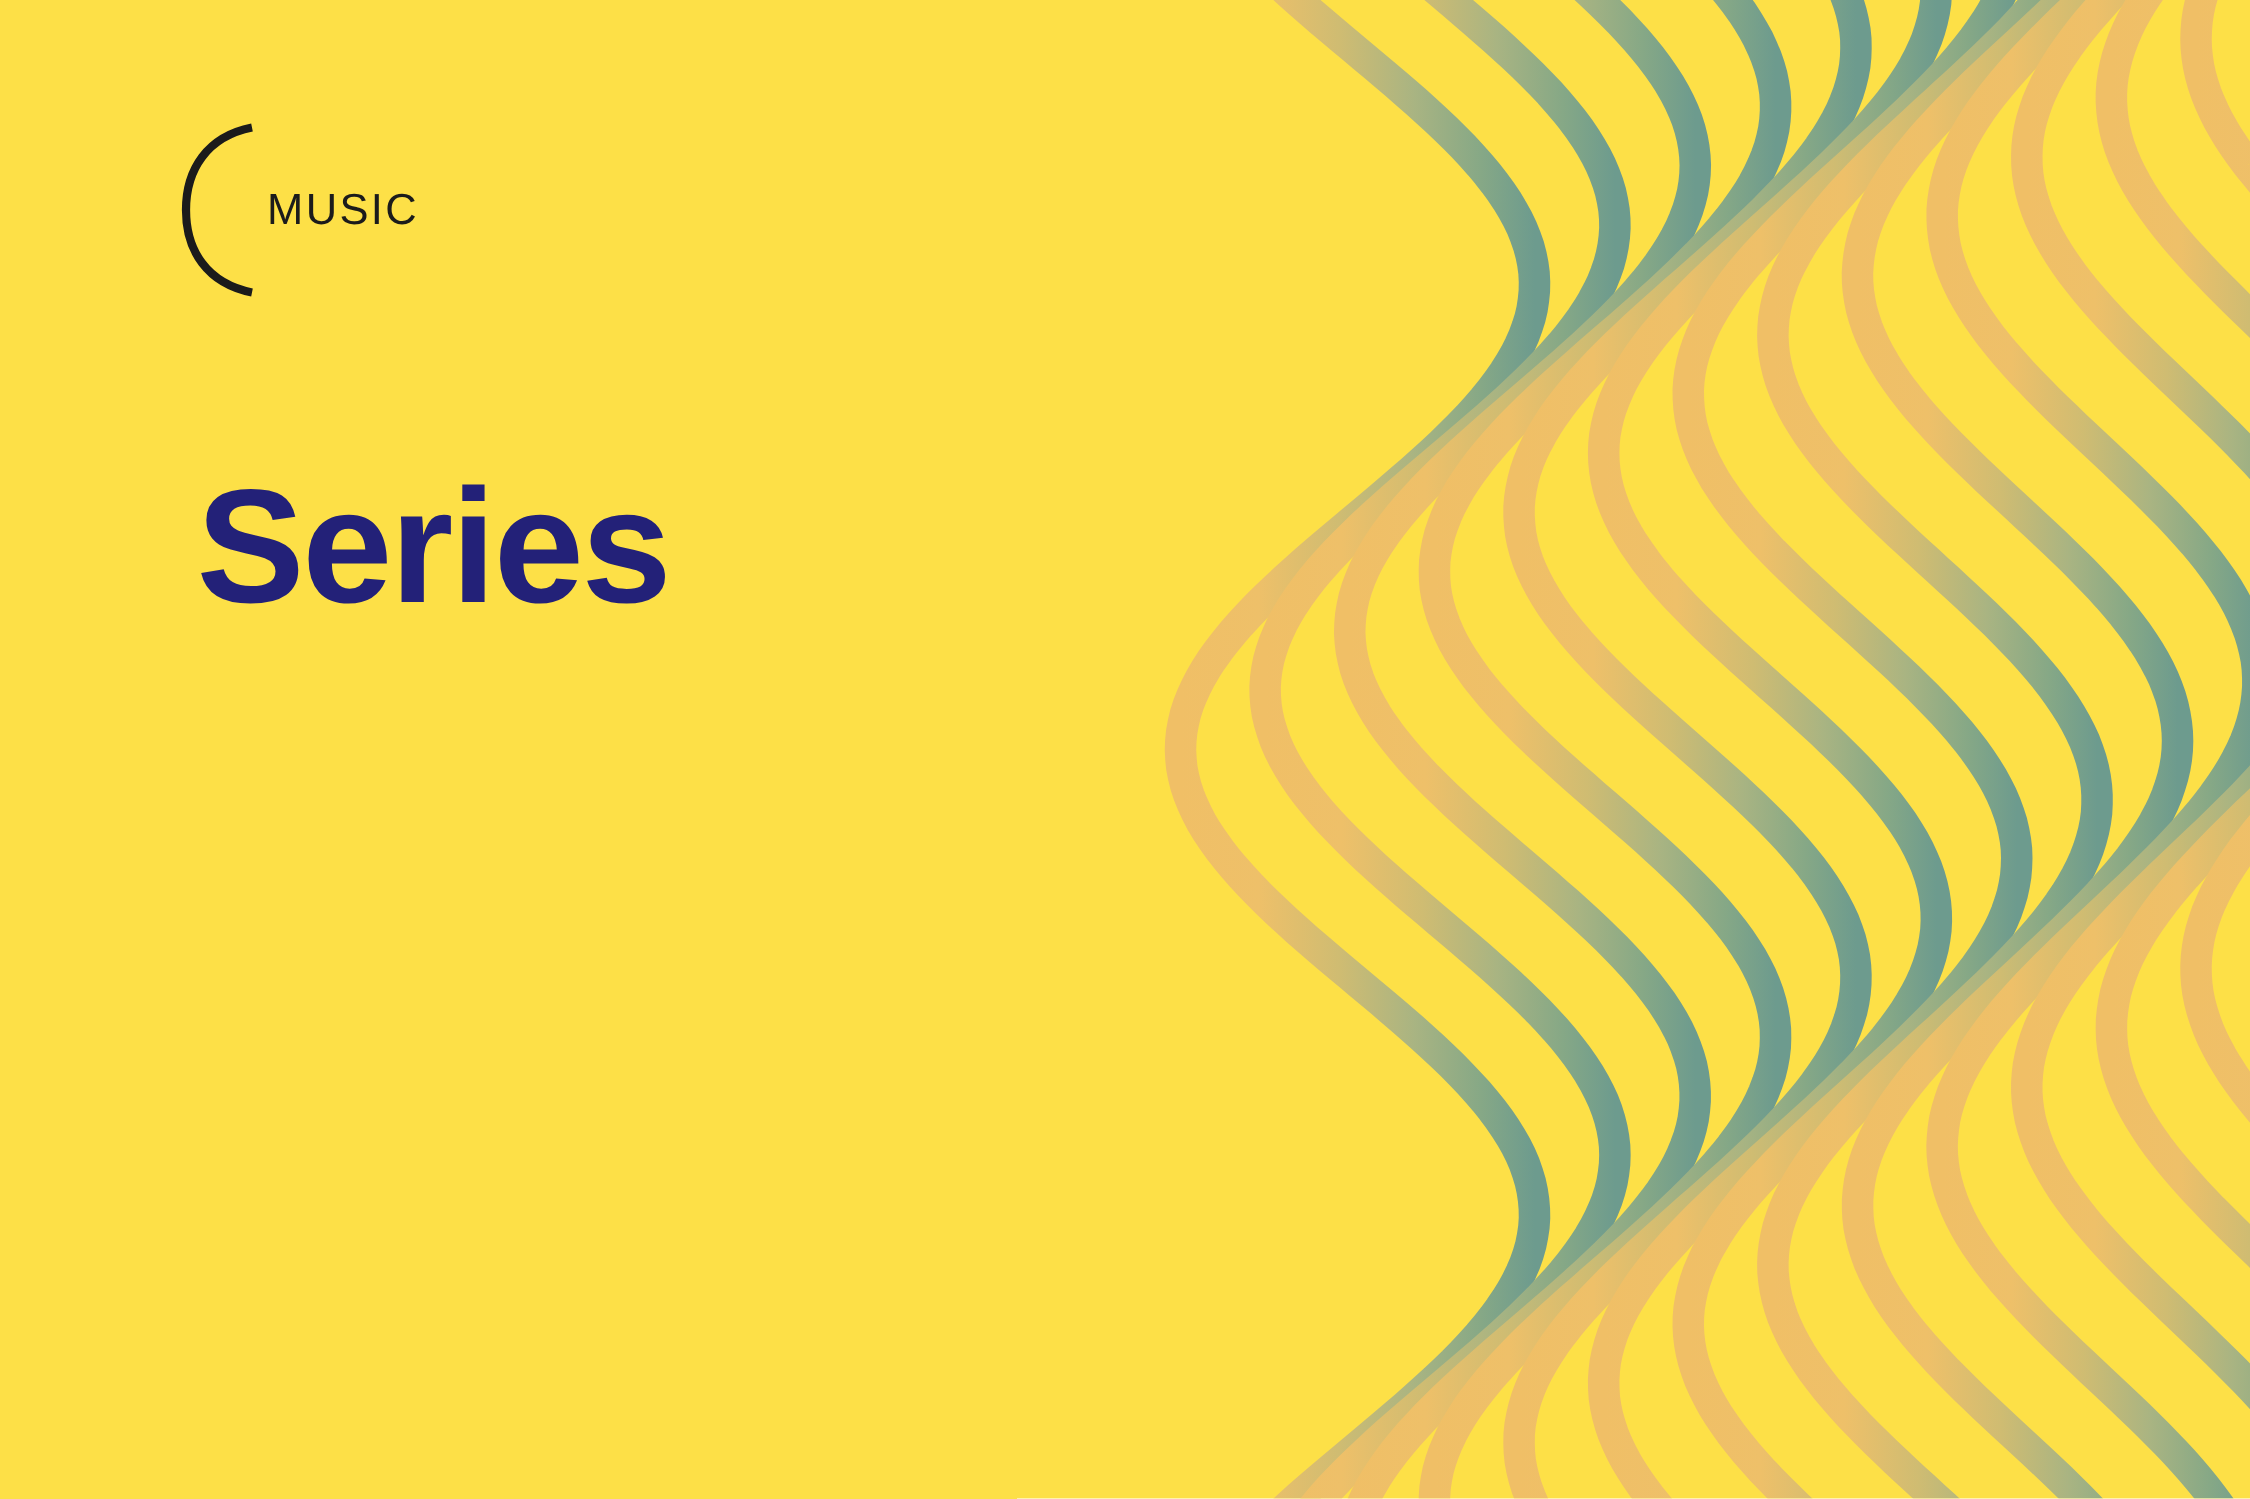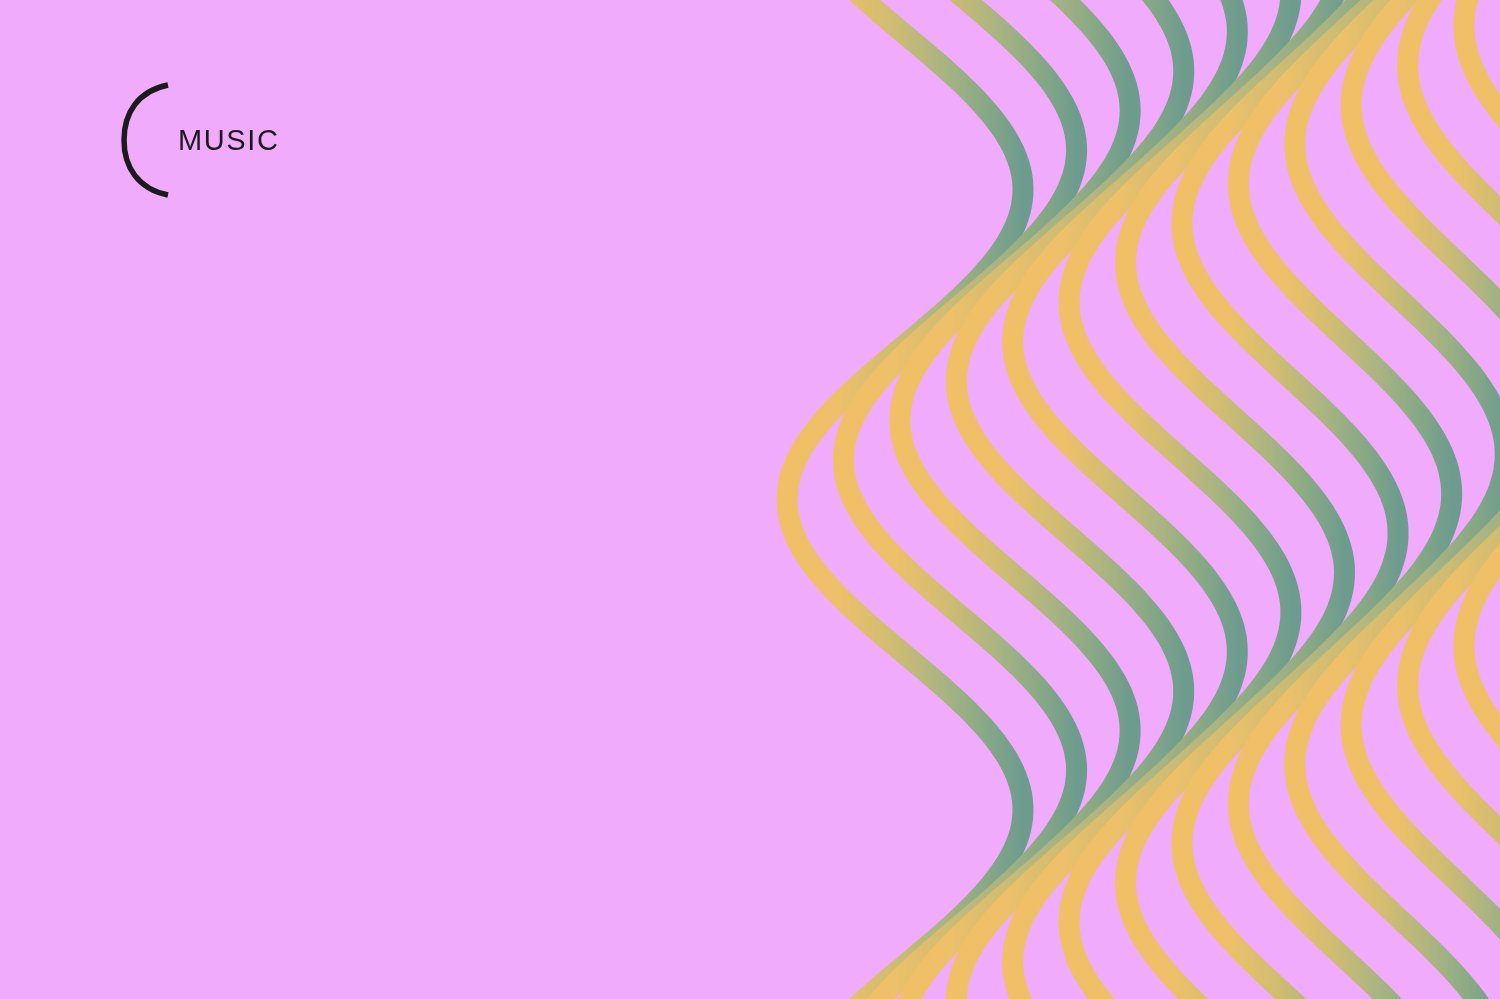--- a/index.html
+++ b/index.html
@@ -6,21 +6,21 @@
   html, body {
     margin: 0;
     padding: 0;
     background: #ffffff;
   }
   #poster {
     position: relative;
     width: 1500px;
     height: 999px;
     overflow: hidden;
-    background: #f0abfc;
+    background: #fde047;
     font-family: "Liberation Sans", sans-serif;
   }
 
   
   #wave-layer {
     position: absolute;
     top: 0;
     left: 0;
     width: 1500px;
     height: 999px;
@@ -111,15 +111,16 @@
   <div id="logo">
     <svg id="logo-arc" viewBox="0 0 52 118" xmlns="http://www.w3.org/2000/svg" aria-hidden="true">
       <path d="M 48 4
                C 18 10, 4 32, 4 59
                C 4 86, 18 108, 48 114" fill="none" stroke="#1b1b1b" stroke-width="5.5" stroke-linecap="butt"></path>
     </svg>
     <span id="logo-wordmark">MUSIC</span>
   </div>
 
   <h1 id="headline">
+    <span class="hl-line">Series</span>
   </h1>
 
 </div>
 
 </body></html>

